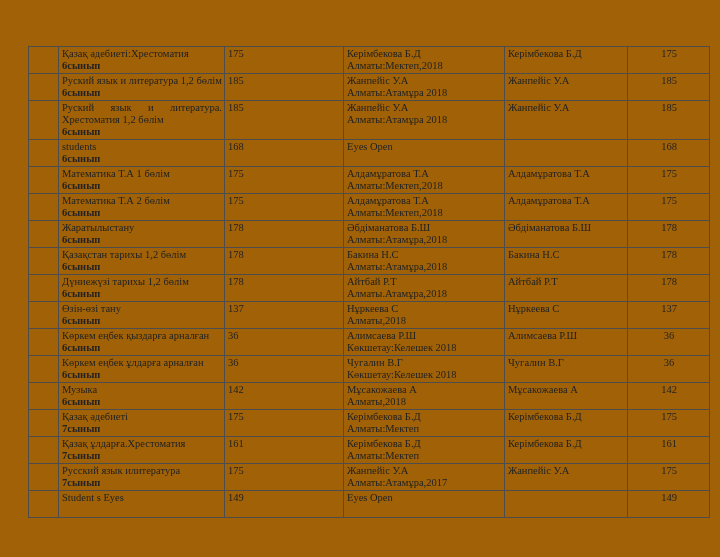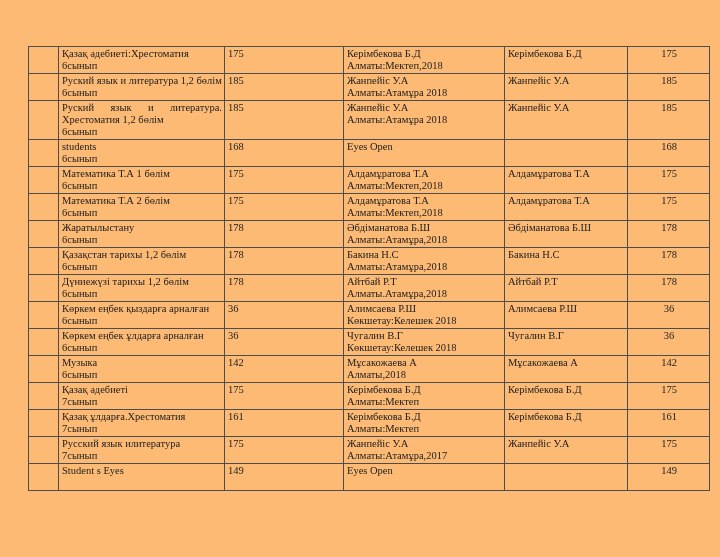--- a/index.html
+++ b/index.html
@@ -8,21 +8,21 @@
     background: #ffffff;
     font-family: "Liberation Serif", "DejaVu Serif", serif;
     color: #222222;
     position: relative;
     overflow: hidden;
   }
   .page {
     position: absolute;
     left: 0; top: 0;
     width: 720px; height: 557px;
-    background: #fdba74;
+    background: #a16207;
   }
   table.books {
     position: absolute;
     left: 28px;
     top: 46px;
     width: 682px;
     border-collapse: collapse;
     table-layout: fixed;
     font-size: 10.5px;
     line-height: 12px;
@@ -33,21 +33,21 @@
     padding: 1px 2px 1px 3px;
     overflow: hidden;
   }
   td.c1 { width: 30px; }
   td.c2 { width: 166px; }
   td.c3 { width: 119px; padding-left: 5px; }
   td.c4 { width: 161px; }
   td.c5 { width: 123px; }
   td.c6 { width: 82px; text-align: center; padding-left: 1px; padding-right: 1px; }
   .title { text-align: justify; }
-  .grade { min-height: 12px; text-align: left; }
+  .grade { min-height: 12px; text-align: left; font-weight: bold; }
   .pubrow { min-height: 12px; }
 </style>
 </head>
 <body>
 
 <div class="page">
   <table class="books">
     <tbody>
         <tr>
     <td class="c1"></td>
@@ -171,20 +171,34 @@
     <td class="c4">
       <div class="pubrow">Айтбай Р.Т</div>
       <div class="pubrow">Алматы.Атамұра,2018</div>
     </td>
     <td class="c5">Айтбай Р.Т</td>
     <td class="c6">178</td>
   </tr>
         <tr>
     <td class="c1"></td>
     <td class="c2">
+      <div class="title">Өзін-өзі тану</div>
+      <div class="grade">6сынып</div>
+    </td>
+    <td class="c3">137</td>
+    <td class="c4">
+      <div class="pubrow">Нұркеева С</div>
+      <div class="pubrow">Алматы,2018</div>
+    </td>
+    <td class="c5">Нұркеева С</td>
+    <td class="c6">137</td>
+  </tr>
+        <tr>
+    <td class="c1"></td>
+    <td class="c2">
       <div class="title">Көркем еңбек қыздарға арналған</div>
       <div class="grade">6сынып</div>
     </td>
     <td class="c3">36</td>
     <td class="c4">
       <div class="pubrow">Алимсаева Р.Ш</div>
       <div class="pubrow">Көкшетау:Келешек 2018</div>
     </td>
     <td class="c5">Алимсаева Р.Ш</td>
     <td class="c6">36</td>

